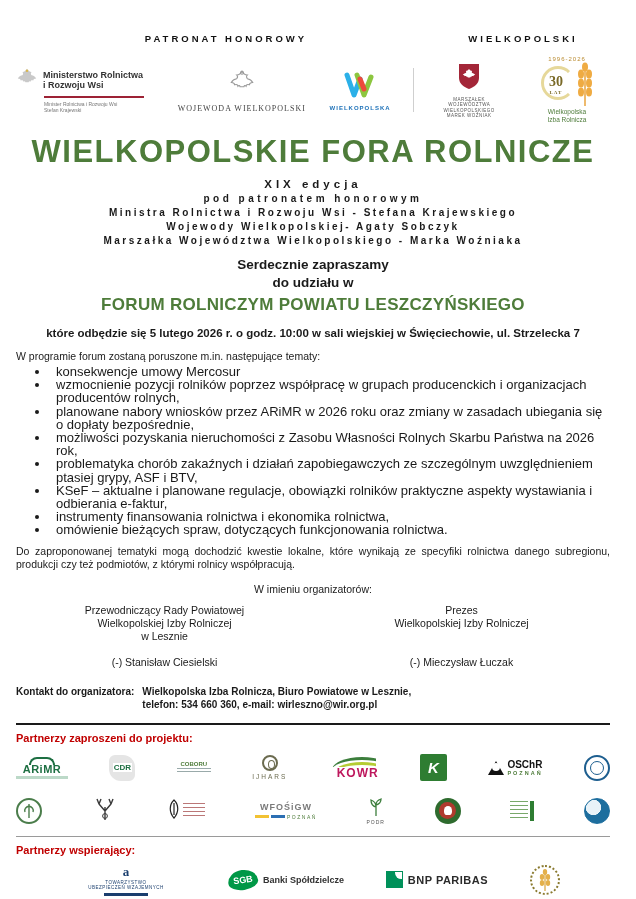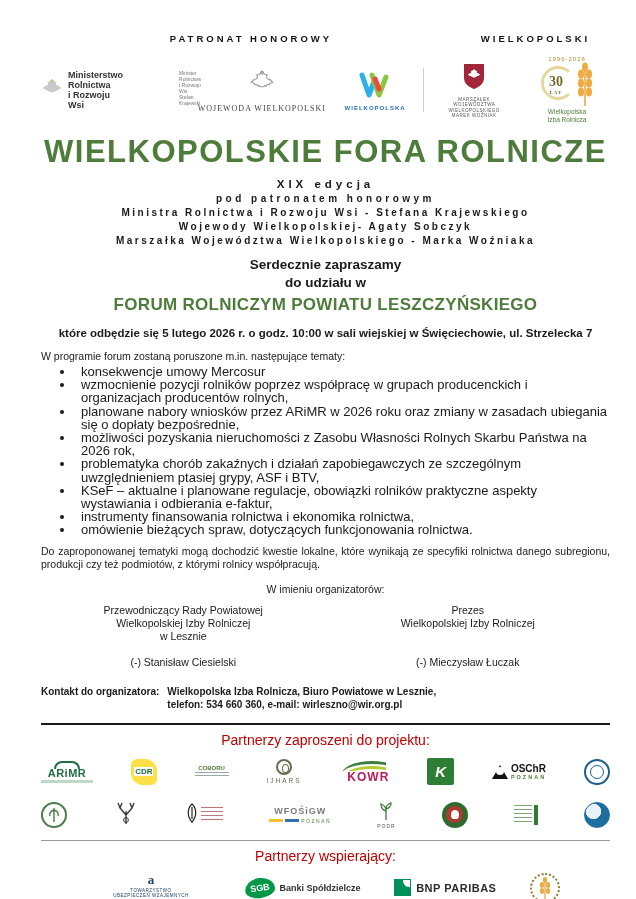--- a/index.html
+++ b/index.html
@@ -1,28 +1,28 @@
 <!DOCTYPE html>
 <html><head>
 <meta charset="utf-8">
 <style>
   * { margin:0; padding:0; box-sizing:border-box; }
   html,body { background:#ffffff; }
   body { font-family:"Liberation Sans","DejaVu Sans",sans-serif; color:#1a1a1a; }
-  .page { width:636px; height:899px; margin:0 auto; background:#fff; padding:28px 26px 0 41px; overflow:hidden; position:relative; }
+  .page { width:636px; height:899px; margin:0 auto; background:#fff; padding:28px 26px 0 16px; overflow:hidden; position:relative; }
 
   
   .hdr-row { display:flex; }
   .hdr-left { width:420px; text-align:center; }
   .hdr-right { flex:1; text-align:center; }
   .hdr-label { font-size:9.5px; font-weight:800; letter-spacing:3px; color:#111; }
 
   
   .logos-band { display:flex; align-items:center; justify-content:space-between; margin-top:8px; height:72px; }
-  .min-logo { display:flex; flex-direction:row; width:138px; }
+  .min-logo { display:flex; flex-direction:column; width:138px; }
   .min-top { display:flex; align-items:center; gap:5px; }
   .eagle { flex:0 0 auto; }
   .min-name { font-size:9px; font-weight:700; color:#333; line-height:10px; }
   .min-rule { height:2px; background:#9d2235; margin:3px 0 3px 28px; width:100px; }
   .min-sub { font-size:5px; color:#777; line-height:6px; margin-left:28px; }
   .woj-logo { display:flex; flex-direction:column; align-items:center; width:130px; }
   .woj-label { font-family:"Liberation Serif","DejaVu Serif",serif; font-size:8px; letter-spacing:1px; color:#444; margin-top:2px; }
   .wlkp-logo { display:flex; flex-direction:column; align-items:center; }
   .wlkp-label { font-size:6px; font-weight:700; letter-spacing:1px; color:#1d71b8; margin-top:1px; }
   .divider-v { width:1px; height:44px; background:#cfcfcf; }
@@ -63,30 +63,30 @@
   .sig-name { margin-top:13px; font-size:10.5px; }
   .sig-name.right-offset { margin-top:26px; }
 
   .contact { display:flex; margin-top:16px; font-weight:800; font-size:10px; line-height:13px; }
   .contact-label { white-space:nowrap; }
   .contact-lines { margin-left:8px; }
 
   .rule-thick { margin-top:12px; border-top:2.5px solid #1a1a1a; }
   .rule-thin { border-top:1px solid #9a9a9a; margin-top:6px; }
 
-  .red-header { text-align:center; color:#c00000; font-weight:400; font-size:14px; margin-top:7px; }
+  .red-header { text-align:left; color:#c00000; font-weight:700; font-size:11px; margin-top:7px; }
 
   .logo-row { display:flex; align-items:center; justify-content:space-between; margin-top:5px; min-height:38px; }
   .plogo { display:flex; flex-direction:column; align-items:center; justify-content:center; text-align:center; }
 
   
   .arimr-arc { width:26px; height:8px; border:2px solid #1d6f42; border-bottom:none; border-radius:13px 13px 0 0; }
   .arimr-text { font-size:11px; font-weight:800; color:#1d6f42; letter-spacing:.5px; margin-top:-2px; }
   .arimr-sub { width:52px; height:3px; background:#bcd9c8; margin-top:1px; }
-  .cdr-shape { width:26px; height:26px; background:#fde047; border-radius:6px 12px 6px 12px; display:flex; align-items:center; justify-content:center; }
+  .cdr-shape { width:26px; height:26px; background:#e5e5e5; border-radius:6px 12px 6px 12px; display:flex; align-items:center; justify-content:center; }
   .cdr-shape span { background:#fff; color:#1d6f42; font-size:8px; font-weight:800; padding:0 1px; }
   .coboru-text { font-size:6px; font-weight:800; color:#4e7c3a; }
   .coboru-bars { width:34px; height:6px; background:repeating-linear-gradient(#9aa 0 1px,#fff 1px 3px); margin-top:1px; }
   .ijhars-ring { width:16px; height:16px; border:2px solid #6b6b4f; border-radius:50%; position:relative; }
   .ijhars-ring::after { content:""; position:absolute; left:4px; top:3px; width:5px; height:7px; border:1.5px solid #6b6b4f; border-radius:50%; }
   .ijhars-text { font-size:6.5px; letter-spacing:2px; color:#6b6b4f; margin-top:2px; }
   .kowr-arcs { width:44px; height:12px; position:relative; overflow:hidden; }
   .kowr-arcs i { position:absolute; left:0; width:60px; height:26px; border-radius:50%; }
   .kowr-a1 { top:2px; border-top:3px solid #3c7e3c; }
   .kowr-a2 { top:7px; border-top:3px solid #b5cc34; }

